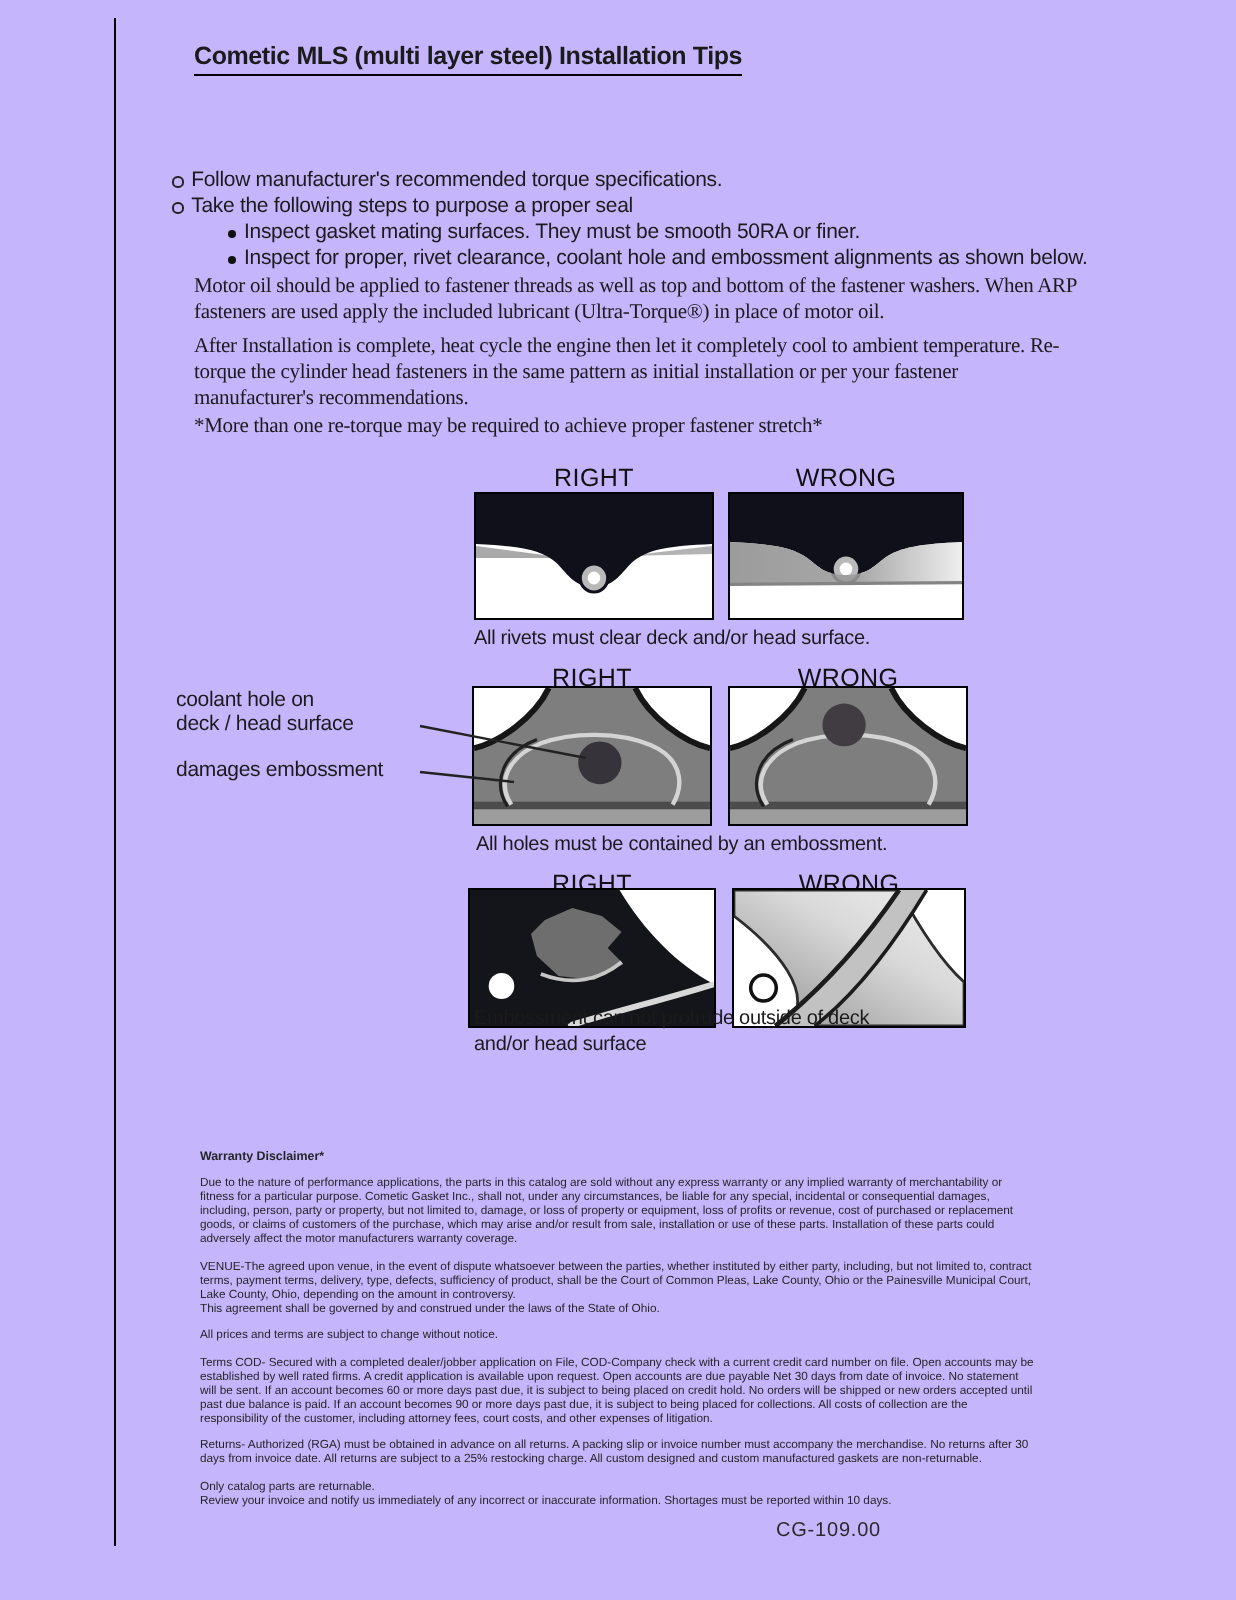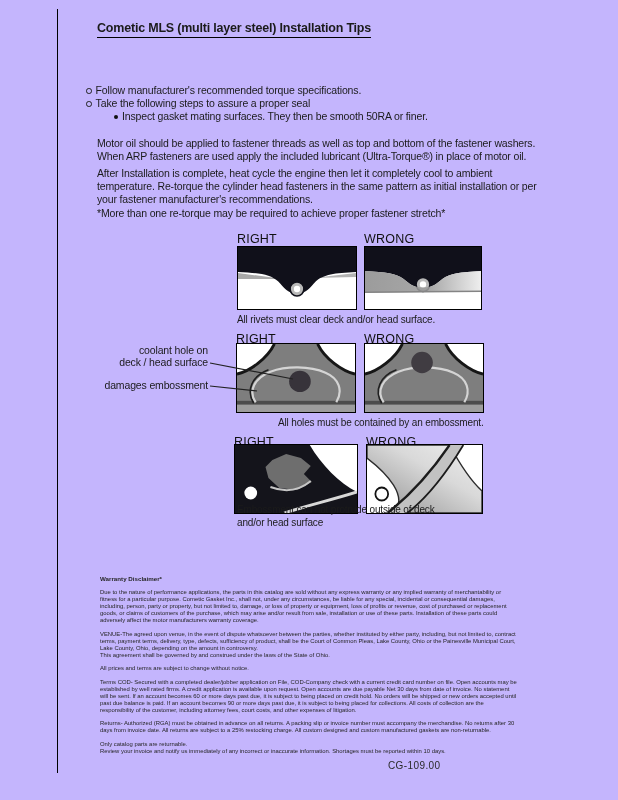--- a/index.html
+++ b/index.html
@@ -7,29 +7,29 @@
         font-family:"Liberation Sans",sans-serif;color:#1b1b1b;}
   .vrule{position:absolute;left:56.5px;top:9px;width:1.5px;height:764px;background:#000;}
   .title{position:absolute;left:97px;top:21px;font-size:12.5px;font-weight:700;letter-spacing:-0.2px;
          border-bottom:1.6px solid #000;padding-bottom:2px;white-space:nowrap;}
   .bullets{position:absolute;left:86px;top:43px;font-size:10.5px;letter-spacing:-0.15px;line-height:13px;margin-top:41px;}
   .brow{display:flex;align-items:flex-start;white-space:nowrap;}
   .ring{width:3.6px;height:3.6px;border:1px solid #222;border-radius:50%;margin:4px 4px 0 0;flex:none;}
   .dot{width:4px;height:4px;background:#111;border-radius:50%;margin:4.5px 4px 0 0;flex:none;}
   .sub{margin-left:28px;}
   .h2{position:absolute;left:97px;top:115px;font-size:12.5px;font-weight:700;letter-spacing:-0.2px;}
-  .para{position:absolute;left:97px;font-size:10.5px;letter-spacing:-0.15px;line-height:13px;}
+  .para{position:absolute;left:97px;font-size:10.5px;letter-spacing:-0.15px;line-height:13px;font-family:Liberation Serif, serif;}
   .p1{top:137px;width:452px;}
   .p2{top:167px;width:440px;}
   .pnote{top:207px;width:460px;}
-  .dlabel{position:absolute;font-size:12.5px;letter-spacing:0.2px;text-align:left;color:#111;}
+  .dlabel{position:absolute;font-size:12.5px;letter-spacing:0.2px;text-align:center;color:#111;}
   .dbox{position:absolute;border:1.5px solid #000;box-sizing:border-box;background:#fff;}
   .dbox svg{display:block;width:100%;height:100%;}
   .caption{position:absolute;font-size:10px;letter-spacing:-0.15px;line-height:12.5px;}
-  .sidelabel{position:absolute;font-size:10.5px;letter-spacing:-0.15px;line-height:11.5px;text-align:right;width:120px;left:88px;}
+  .sidelabel{position:absolute;font-size:10.5px;letter-spacing:-0.15px;line-height:11.5px;text-align:left;width:120px;left:88px;}
   .overlay{position:absolute;left:0;top:0;width:618px;height:800px;pointer-events:none;}
   .warranty{position:absolute;left:100px;top:575px;width:418px;font-size:5.9px;line-height:7px;color:#262626;}
   .warranty .head{font-weight:700;font-size:6.2px;margin:0 0 7px 0;}
   .warranty p{margin:0 0 6.5px 0;white-space:pre-line;}
   .footer{position:absolute;left:388px;top:760px;font-size:10px;letter-spacing:0.4px;color:#2a2a2a;}
 </style>
 </head>
 <body>
 
 <div class="page">
@@ -38,25 +38,29 @@
 
   <div class="title">Cometic MLS (multi layer steel) Installation Tips</div>
 
   <div class="bullets">
     <div class="brow">
       <span class="ring"></span>
       <span>Follow manufacturer's recommended torque specifications.</span>
     </div>
     <div class="brow">
       <span class="ring"></span>
-      <span>Take the following steps to assure a proper seal</span>
+      <span>Take the following steps to purpose a proper seal</span>
     </div>
     <div class="brow sub">
       <span class="dot"></span>
-      <span>Inspect gasket mating surfaces. They then be smooth 50RA or finer.</span>
+      <span>Inspect gasket mating surfaces. They must be smooth 50RA or finer.</span>
+    </div>
+    <div class="brow sub">
+      <span class="dot"></span>
+      <span>Inspect for proper, rivet clearance, coolant hole and embossment alignments as shown below.</span>
     </div>
   </div>
 
   <div class="para p1">Motor oil should be applied to fastener threads as well as top and bottom of the fastener washers. When ARP fasteners are used apply the included lubricant (Ultra-Torque®) in place of motor oil.</div>
   <div class="para pnote">*More than one re-torque may be required to achieve proper fastener stretch*</div>
   <div class="para p2">After Installation is complete, heat cycle the engine then let it completely cool to ambient temperature. Re-torque the cylinder head fasteners in the same pattern as initial installation or per your fastener manufacturer's recommendations.</div>
 
   <div class="dlabel" style="left:237px;top:232px;width:120px;">RIGHT</div>
   <div class="dlabel" style="left:364px;top:232px;width:118px;">WRONG</div>
 
@@ -115,21 +119,21 @@
       <rect y="62.5" width="120" height="7.5" fill="#9d9d9d"></rect>
       <path d="M0,0 H38 C31,15 13,28 0,31 Z" fill="#ffffff"></path>
       <path d="M38,0 C31,15 13,28 0,31" stroke="#161616" stroke-width="3" fill="none"></path>
       <path d="M120,0 H82 C89,15 107,28 120,31 Z" fill="#ffffff"></path>
       <path d="M82,0 C89,15 107,28 120,31" stroke="#161616" stroke-width="3" fill="none"></path>
       <path d="M17,61 C9,48 15,33 32,26.5" stroke="#202020" stroke-width="1.6" fill="none"></path>
       <path d="M19,60 C11,48 18,35 34,28.5 C50,22.5 74,22.5 90,29.5 C104,35.5 108,48 101,60" stroke="#d4d4d4" stroke-width="2.2" fill="none"></path>
       <circle cx="58" cy="19" r="11" fill="#403c42"></circle>
     </svg>
   </div>
-  <div class="caption" style="left:238px;top:417px;margin-left:40px;">All holes must be contained by an embossment.</div>
+  <div class="caption" style="left:238px;top:417px;">All holes must be contained by an embossment.</div>
 
   <div class="dlabel" style="left:234px;top:435px;width:124px;">RIGHT</div>
   <div class="dlabel" style="left:366px;top:435px;width:117px;">WRONG</div>
 
   <div class="dbox" style="left:234px;top:444px;width:124px;height:70px;">
     <svg viewBox="0 0 124 68" preserveAspectRatio="none">
       <rect width="124" height="68" fill="#ffffff"></rect>
       <path d="M0,0 H76 C88,20 106,38 124,47 V68 H0 Z" fill="#14141b"></path>
       <path d="M124,47 C98,55 72,61 50,68" stroke="#d8d8d8" stroke-width="3" fill="none"></path>
       <polygon points="38,15 52,9 67,13 77,21 70,29 78,37 63,45 45,43 34,33 31,22" fill="#6e6e6e"></polygon>

